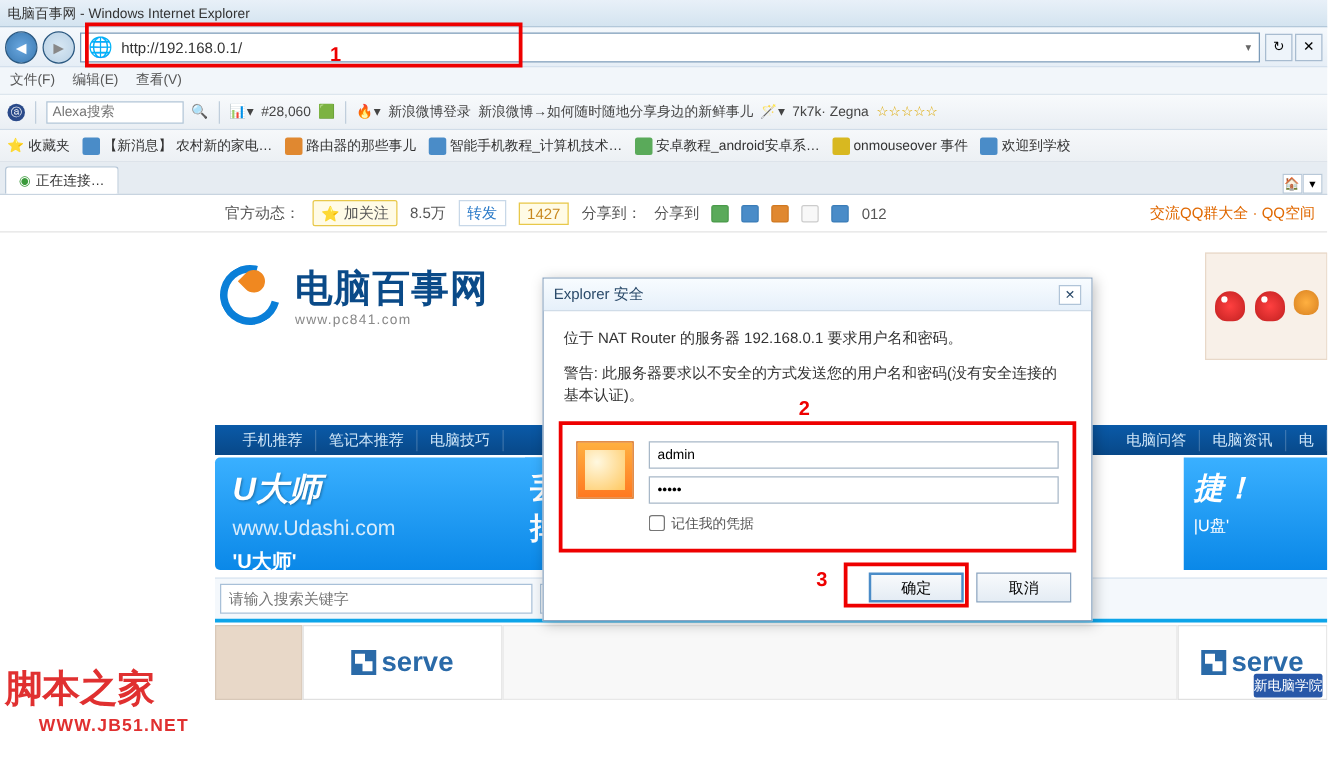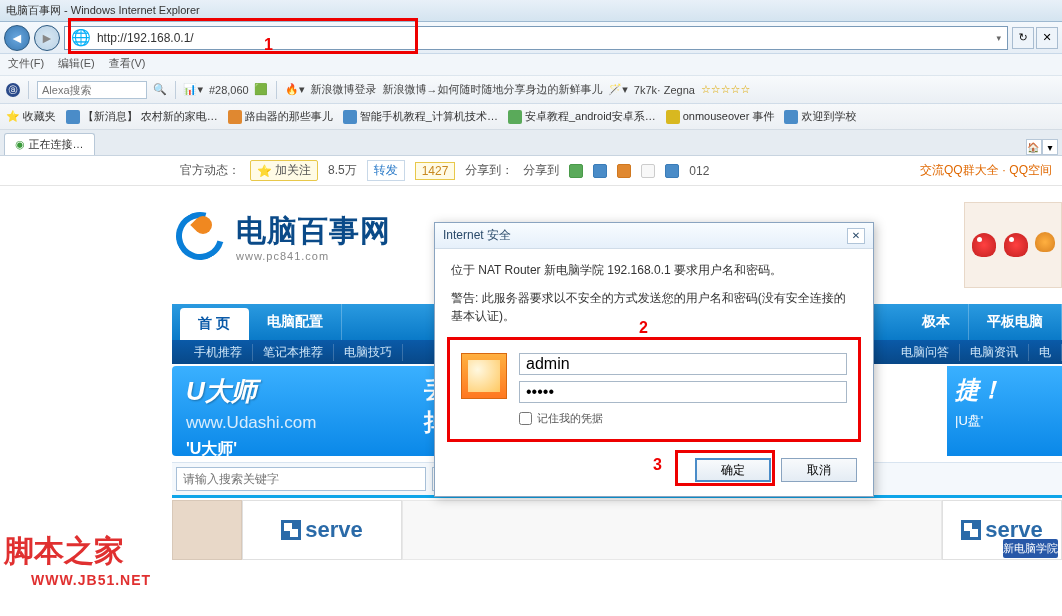--- a/index.html
+++ b/index.html
@@ -109,21 +109,21 @@
 
 .dialog { position:absolute; left:434px; top:222px; width:440px; background:#fff;border:1px solid #8aa4c0;box-shadow:2px 2px 10px rgba(0,0,0,.25); }
 .dlgtitle { height:26px;background:linear-gradient(#f8fcff,#e6f0fa);border-bottom:1px solid #d0dce8;display:flex;align-items:center;padding:0 8px;font-size:12px;color:#2a4a6a; }
 .dlgtitle .dclose { margin-left:auto;width:18px;height:16px;border:1px solid #b0c4d8;background:#fff;font-size:10px;display:flex;align-items:center;justify-content:center;cursor:pointer; }
 .dlgbody { padding:12px 16px 8px 16px; font-size:12px;color:#333;line-height:1.5; }
 .dlgform { margin:8px 14px 12px 14px; padding:12px; display:flex;gap:12px;align-items:flex-start;position:relative; }
 .redbox2 { position:absolute; left:-2px; top:-4px; right:-2px; bottom:-4px; border:3px solid #e00; pointer-events:none; }
 .credico { width:46px;height:46px;background:linear-gradient(#ffb040,#ff7820);border:1px solid #d86810;position:relative; }
 .credico::after { content:'';position:absolute;left:6px;top:6px;right:6px;bottom:6px;background:radial-gradient(circle at 30% 30%, #fff8e0, #ffc860);}
 .credflds { flex:1;display:flex;flex-direction:column;gap:6px; }
-.credflds input { height:22px;border:1px solid #a8b8c8;padding:0 6px;font-size:16px;width:100%; }
+.credflds input { height:22px;border:1px solid #a8b8c8;padding:0 6px;font-size:11px;width:100%; }
 .credflds .chk { display:flex;align-items:center;gap:5px;font-size:11px;color:#555;margin-top:2px; }
 .credflds .chk input { width:13px;height:13px; }
 .dlgbtns { display:flex;justify-content:flex-end;gap:10px;padding:8px 16px 14px 16px;position:relative; }
 .dlgbtns button { width:76px;height:24px;border:1px solid #8aa4c0;background:linear-gradient(#f8fafc,#e4ecf4);font-size:12px;cursor:pointer; }
 .dlgbtns button.primary { border:2px solid #4a8cc8; }
 .redbox3 { position:absolute; left:240px; top:0px; width:100px; height:36px; border:3px solid #e00; pointer-events:none; }
 </style>
 </head>
 <body>
 
@@ -239,27 +239,20 @@
       </div>
     </div>
   </div>
 
   <div class="adright">
     <div class="mush"></div>
     <div class="mush"></div>
     <div class="mush2"></div>
   </div>
 
-  <div class="mainnav">
-    <div class="nitem active">首 页</div>
-    <div class="nitem">电脑配置</div>
-    <div style="flex:1"></div>
-    <div class="nitem">极本</div>
-    <div class="nitem">平板电脑</div>
-  </div>
 
   <div class="subnav">
     <div class="sitem">手机推荐</div>
     <div class="sitem">笔记本推荐</div>
     <div class="sitem">电脑技巧</div>
     <div style="flex:1"></div>
     <div class="sitem">电脑问答</div>
     <div class="sitem">电脑资讯</div>
     <div class="sitem">电</div>
   </div>
@@ -303,25 +296,25 @@
 <div class="redbox1"></div>
 <div class="redlabel" style="left:264px;top:36px;">1</div>
 
 <div class="watermark">
   <div class="w1">脚本之家</div>
   <div class="w2">WWW.JB51.NET</div>
 </div>
 
 <div class="dialog">
   <div class="dlgtitle">
-    <span>Internet 安全</span>
+    <span>Explorer 安全</span>
     <div class="dclose">✕</div>
   </div>
   <div class="dlgbody">
-    <div>位于 NAT Router 新电脑学院 192.168.0.1 要求用户名和密码。</div>
+    <div>位于 NAT Router 的服务器 192.168.0.1 要求用户名和密码。</div>
     <div style="margin-top:10px;">警告: 此服务器要求以不安全的方式发送您的用户名和密码(没有安全连接的基本认证)。</div>
   </div>
   <div class="dlgform">
     <div class="redbox2"></div>
     <div class="redlabel" style="left:190px;top:-22px;position:absolute;">2</div>
     <div class="credico"></div>
     <div class="credflds">
       <input type="text" value="admin" style="">
       <input type="password" value="●●●●●" style="">
       <label class="chk">

